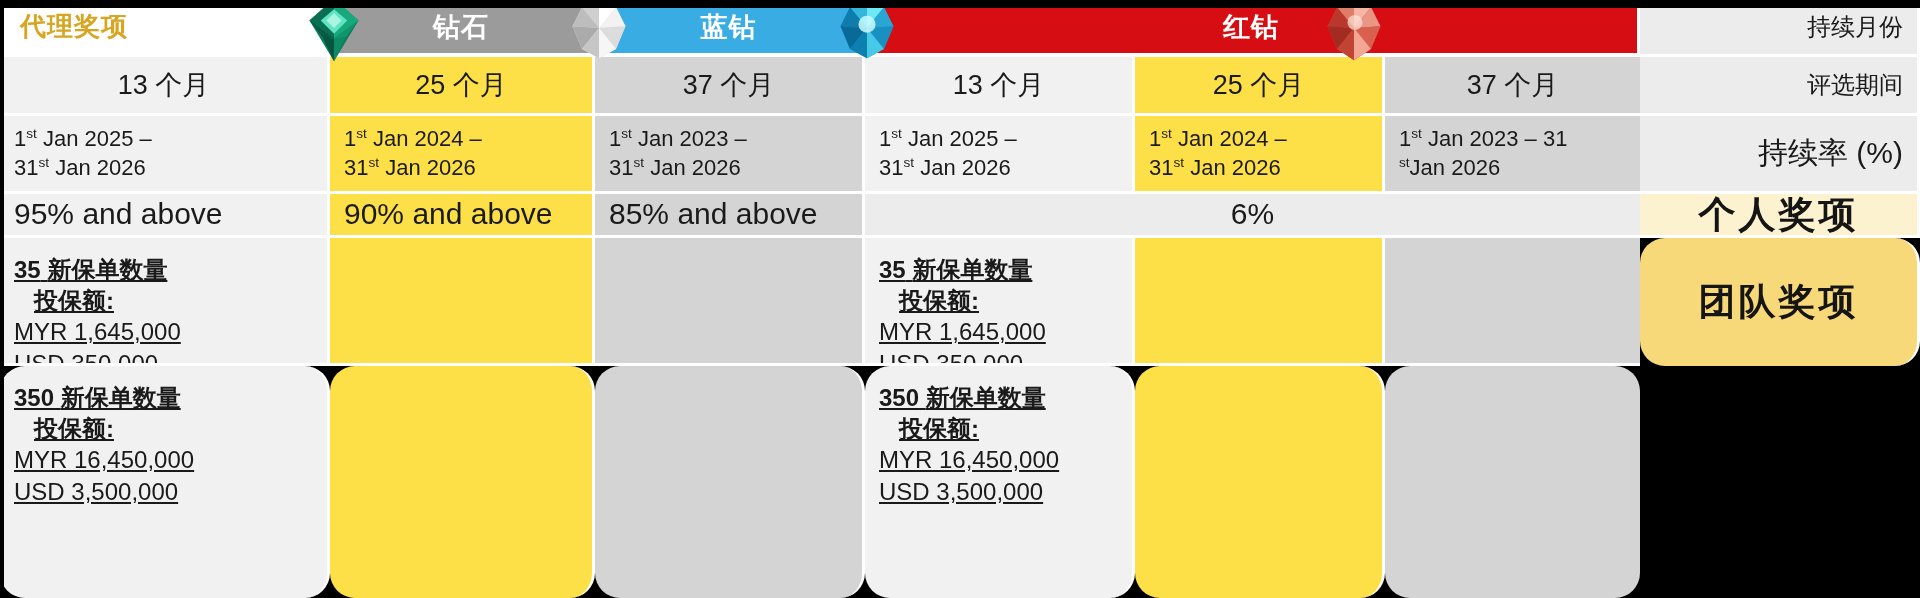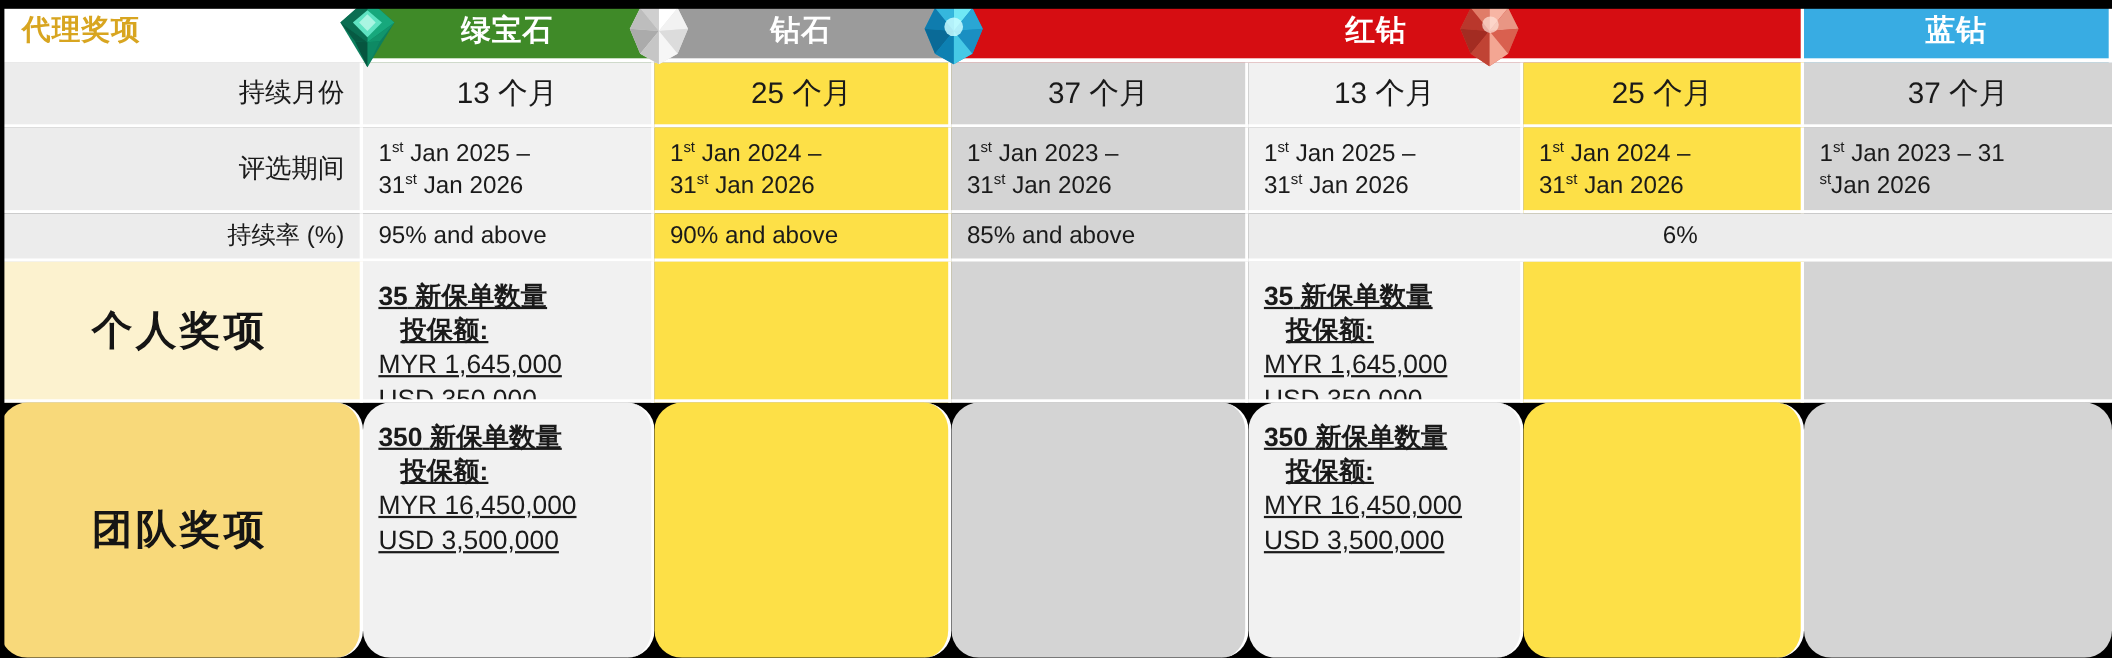--- a/index.html
+++ b/index.html
@@ -79,21 +79,21 @@
   .rowlabel{
     font-size:24px;
     color:#1a1a1a;
     justify-content:center;
     align-items:flex-end;
     padding-left:18px;
   }
   .centered{ align-items:center; text-align:center; }
   .months{ font-size:27px; }
   .dates{ font-size:22px; line-height:1.28; align-items:flex-start; }
-  .pers{ font-size:22px; }
+  .pers{ font-size:30px; }
 
   .awardlabel{
     align-items:center;
     justify-content:center;
     font-size:37px;
     font-weight:bold;
     color:#151515;
     letter-spacing:3px;
   }
   .sup{ font-size:0.62em; vertical-align:super; }
@@ -121,31 +121,28 @@
 </style>
 </head>
 <body>
 
 <div class="slide">
   <div class="table">
 
     <div class="hdr hdr-title">
       <span>代理奖项</span>
     </div>
-    <div class="hdr hdr-emerald">
-      <span>绿宝石</span>
-    </div>
     <div class="hdr hdr-diamond">
       <span>钻石</span>
     </div>
+    <div class="hdr hdr-blue">
+      <span>蓝钻</span>
+    </div>
     <div class="hdr hdr-red span3 nor">
       <span>红钻</span>
-    </div>
-    <div class="hdr hdr-blue">
-      <span>蓝钻</span>
     </div>
 
     <div class="cell bg-lt rowlabel">
       <span>持续月份</span>
     </div>
     <div class="cell bg-ltr centered months">
       <span>13 个月</span>
     </div>
     <div class="cell bg-md centered months">
       <span>25 个月</span>

